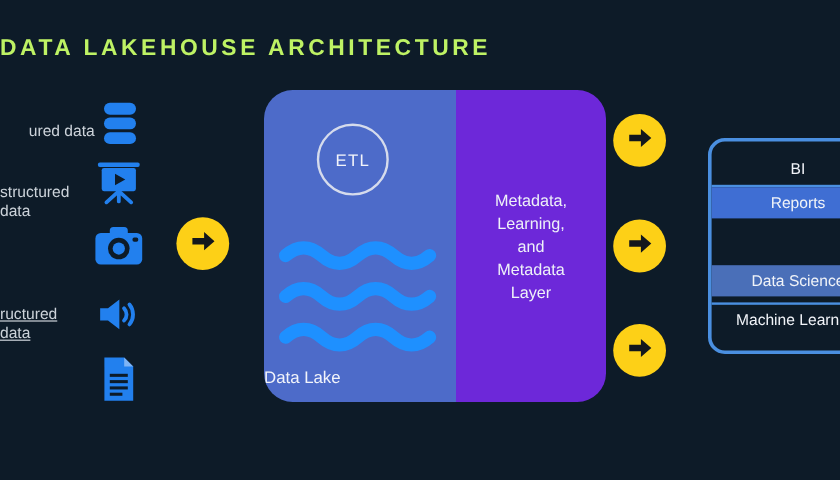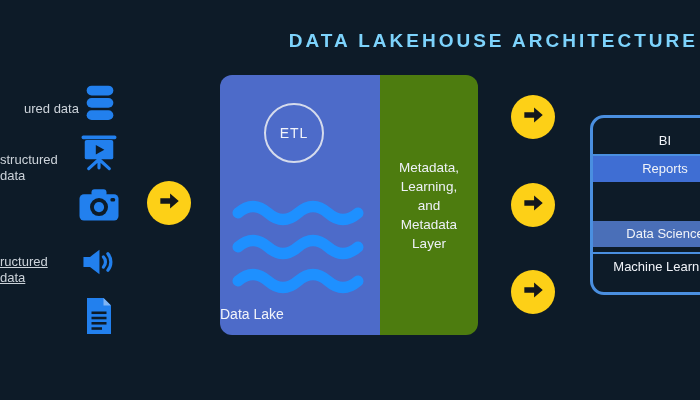--- a/index.html
+++ b/index.html
@@ -4,39 +4,39 @@
 <style>
   html,body{margin:0;padding:0;}
   body{
     width:700px;height:400px;overflow:hidden;position:relative;
     background:#0d1b28;
     font-family:"Liberation Sans", sans-serif;
   }
   .abs{position:absolute;}
   
   .title{
-    left:0;right:2px;top:30px;text-align:right;
-    color:#7dd3fc;font-size:19px;font-weight:700;letter-spacing:3px;
+    left:0;right:2px;top:30px;text-align:left;
+    color:#bef264;font-size:19px;font-weight:700;letter-spacing:3px;
   }
   
   .src-label{color:#ccd3da;font-size:13px;line-height:16px;left:0;}
   
   .icon{display:block;}
   
   .arrow-badge{
     width:44px;height:44px;border-radius:50%;
     background:#fdd017;display:flex;align-items:center;justify-content:center;
   }
   
   .lake-box{
-    left:220px;top:75px;width:258px;height:260px;
-    display:flex;border-radius:12px;overflow:hidden;
+    left:220px;top:75px;width:285px;height:260px;
+    display:flex;border-radius:24px;overflow:hidden;
   }
   .lake-left{width:160px;position:relative;background:#4d6bc9;}
-  .lake-right{flex:1;background:#4d7c0f;display:flex;flex-direction:column;
+  .lake-right{flex:1;background:#6d28d9;display:flex;flex-direction:column;
     align-items:center;justify-content:center;}
   .etl-circle{
     position:absolute;left:44px;top:28px;width:56px;height:56px;border-radius:50%;
     border:2px solid #d5dbec;display:flex;align-items:center;justify-content:center;
     color:#f2f4fa;font-size:14px;letter-spacing:1px;
   }
   .waves{position:absolute;left:10px;top:122px;}
   .lake-label{
     position:absolute;left:0;right:0;bottom:13px;text-align:left;
     color:#f2f4fa;font-size:14px;

